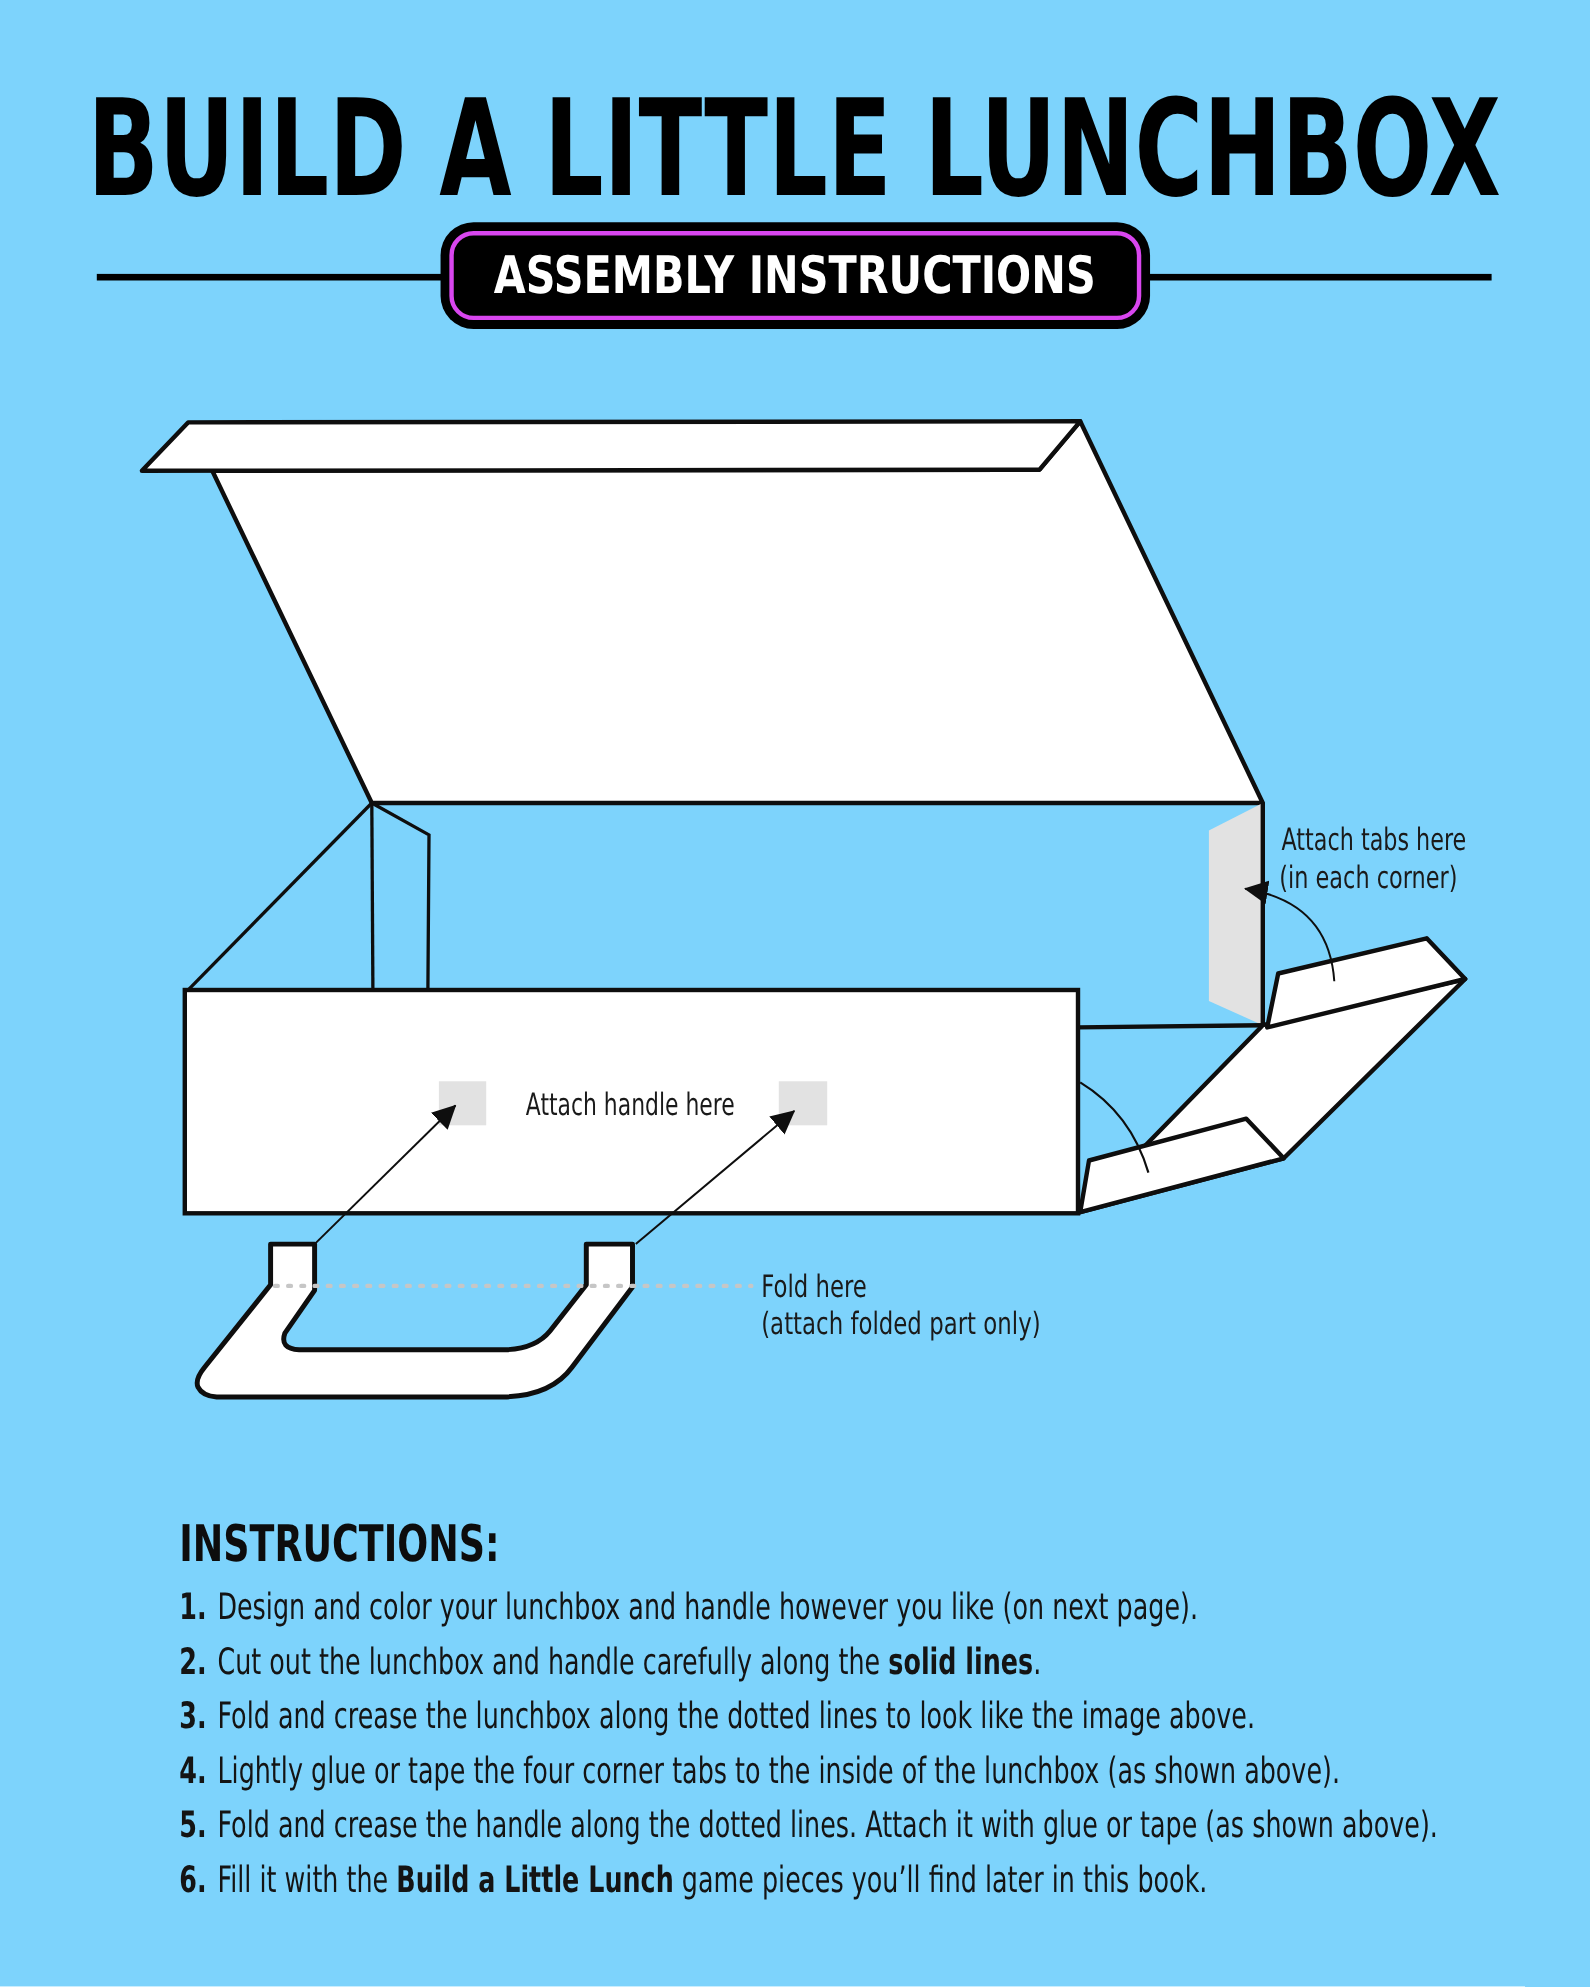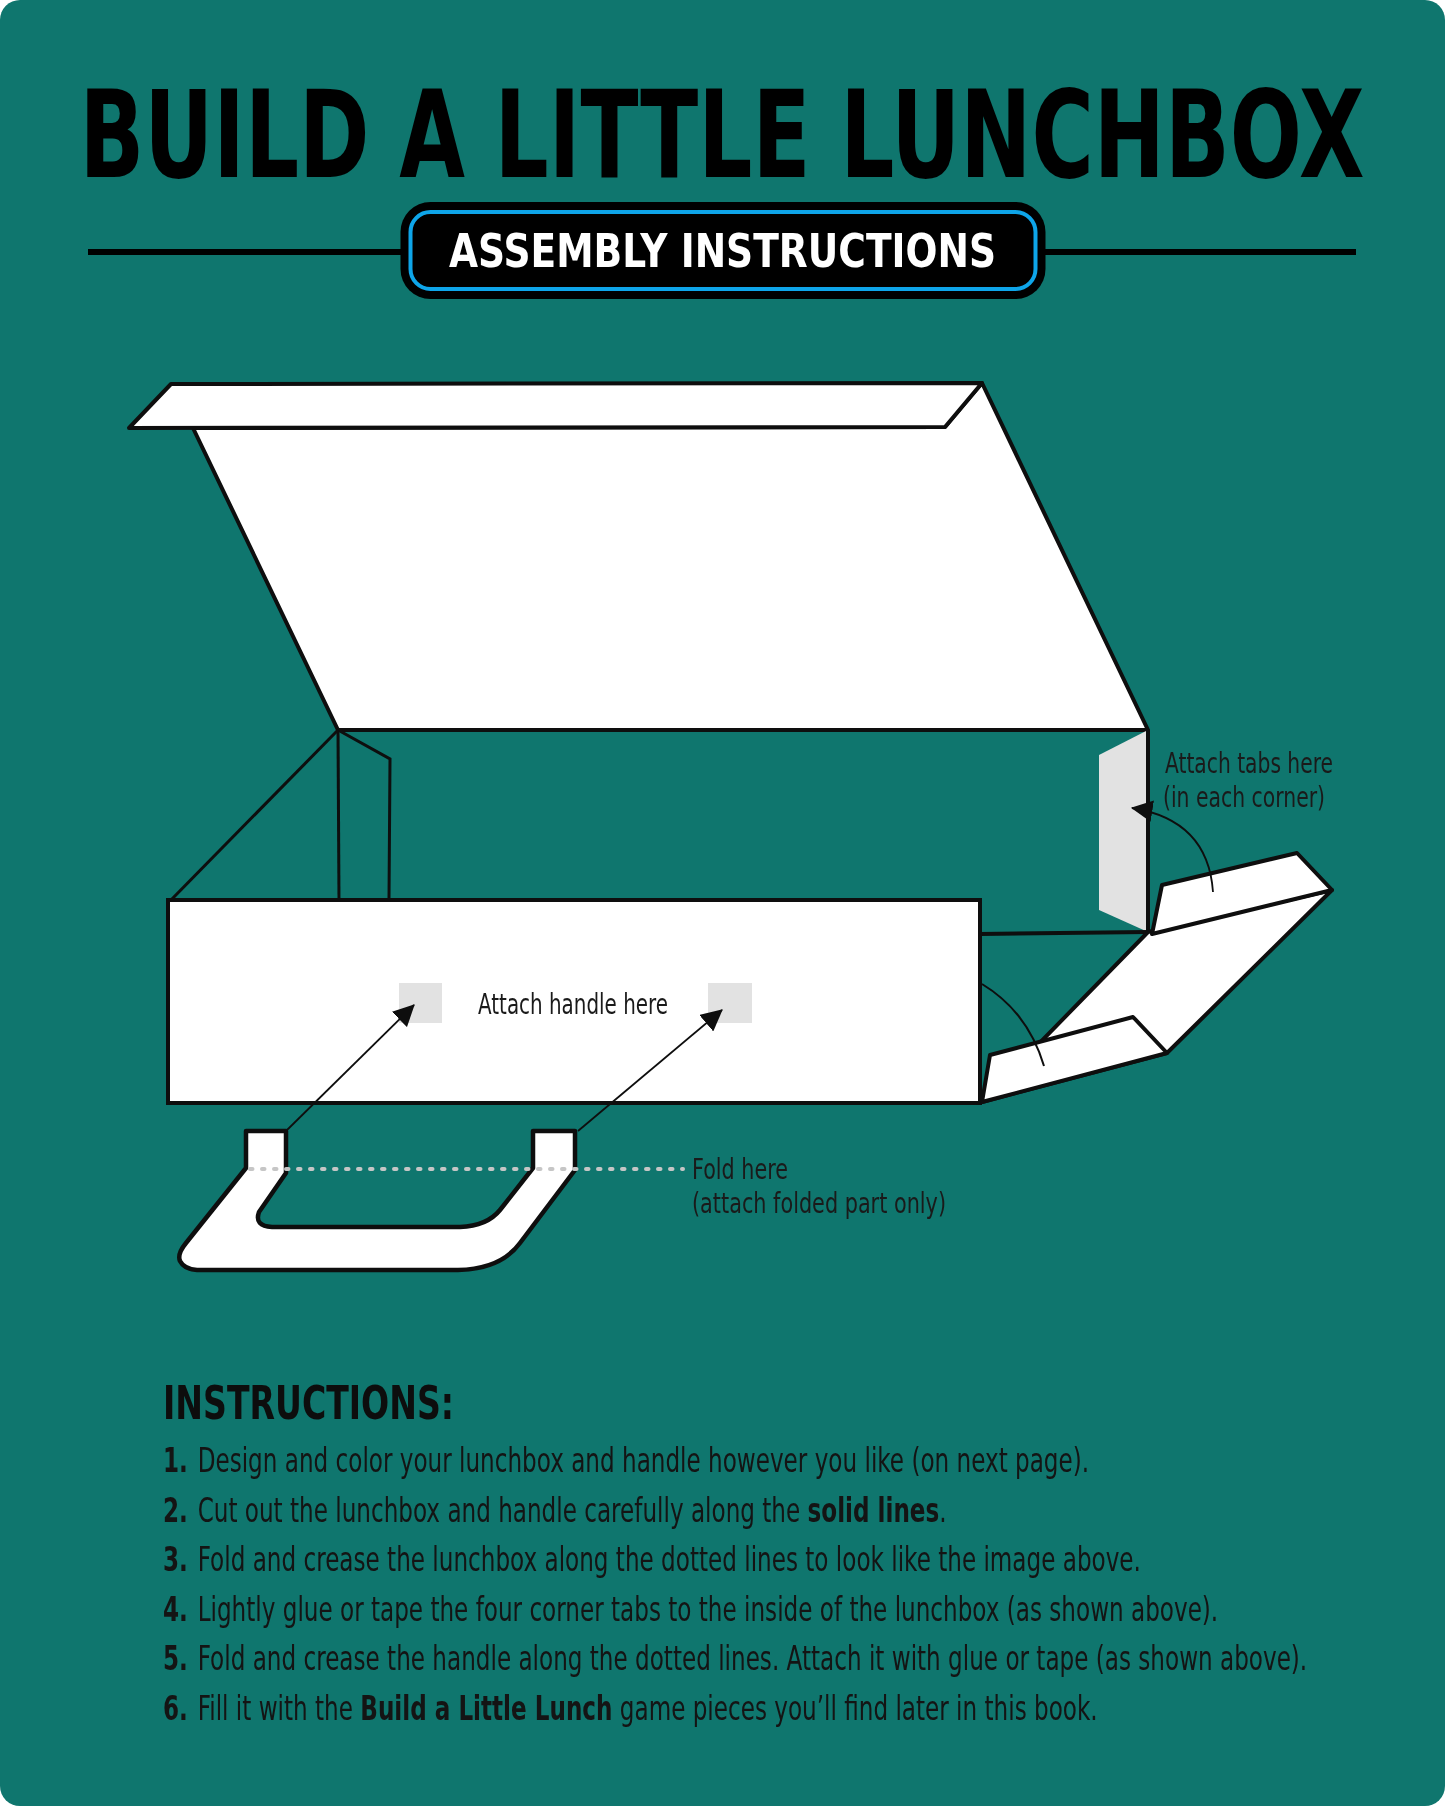--- a/index.html
+++ b/index.html
@@ -1,35 +1,34 @@
 <!DOCTYPE html>
 <html><head>
 <meta charset="utf-8">
 <style>
   html,body{margin:0;padding:0;background:#ffffff;}
   #page{
     position:relative;
     width:1445px;height:1806px;
-    background:#0f766e;
+    background:#7dd3fc;
     font-family:"DejaVu Sans", sans-serif;
     overflow:hidden;
-    border-radius:20px;
   }
   
   #title-svg{position:absolute;top:0;left:0;}
   #divider{
     position:absolute;top:249px;left:88px;width:1268px;height:6px;
     background:#000;z-index:1;
   }
   #badge{
     position:absolute;top:202px;left:50%;transform:translateX(-50%);
     width:645px;height:97px;background:#000;border-radius:30px;z-index:2;
   }
   #badge .inner{
-    position:absolute;inset:8px;border:4px solid #0ea5e9;border-radius:22px;
+    position:absolute;inset:8px;border:4px solid #d946ef;border-radius:22px;
     display:flex;align-items:center;justify-content:center;
   }
   #badge .inner .txt{
     color:#fff;font-weight:bold;font-size:47px;white-space:nowrap;
     transform:scaleX(0.80);letter-spacing:0px;
   }
   
   #diagram{position:absolute;top:0;left:0;z-index:0;}
   
   #instructions-heading{

